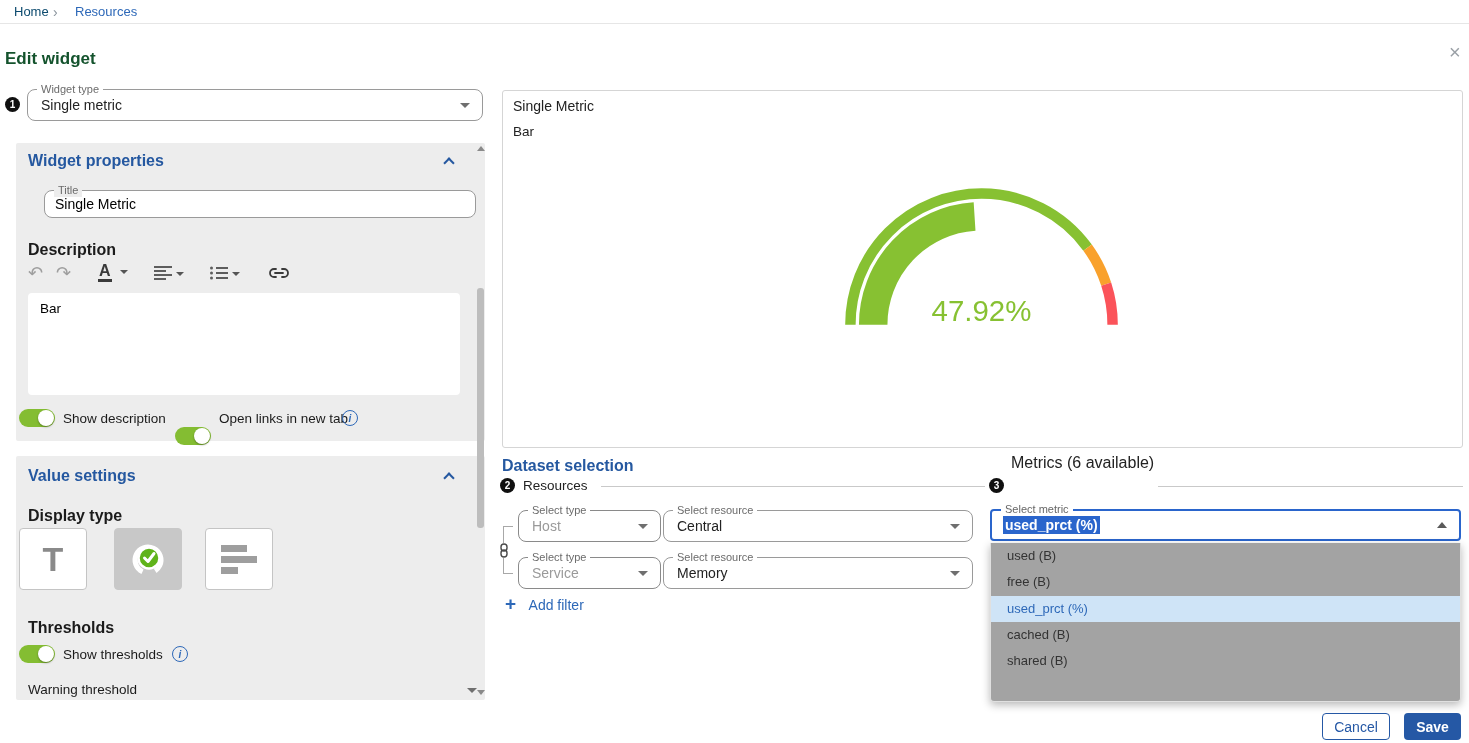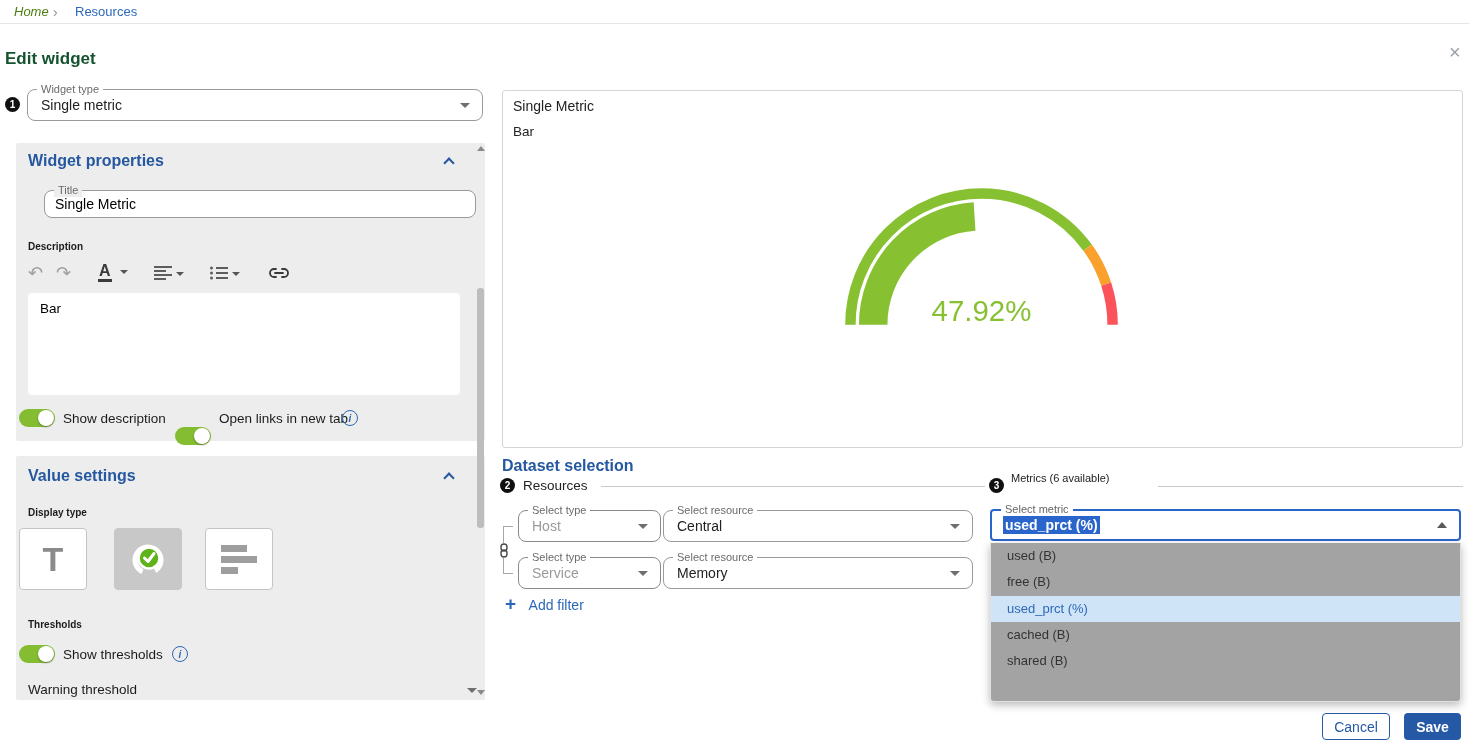--- a/index.html
+++ b/index.html
@@ -4,21 +4,21 @@
 <style>
   * { margin:0; padding:0; box-sizing:border-box; }
   html,body { width:1469px; height:743px; background:#fff;
     font-family:"Liberation Sans","DejaVu Sans",sans-serif; color:#222; overflow:hidden; }
   .abs { position:absolute; }
   #app { position:relative; width:1469px; height:743px; background:#fff; }
 
   
   #crumbbar { left:0; top:0; width:1469px; height:24px; border-bottom:1px solid #e6e6e6; }
   .crumb { font-size:13px; line-height:24px; }
-  .crumb-home { color:#4d7c0f;font-style:italic; }
+  .crumb-home { color:#0c4a6e; }
   .crumb-sep { color:#8a949d; font-size:14px; }
   .crumb-cur { color:#2d68b8; }
 
   
   .page-title { color:#14532d; font-size:17px; font-weight:bold; }
   .close-x { color:#9aa0a6; font-size:20px; line-height:16px; cursor:pointer; }
 
   
   .step-badge { width:15px; height:15px; border-radius:50%; background:#101010; color:#fff;
     font-size:10px; font-weight:bold; display:flex; align-items:center; justify-content:center; }
@@ -34,21 +34,21 @@
   .caret-down { position:absolute; right:12px; top:50%; margin-top:-2px; width:0; height:0;
     border-left:5px solid transparent; border-right:5px solid transparent; border-top:5px solid #6f6f6f; }
   .caret-up { position:absolute; right:12px; top:50%; margin-top:-3px; width:0; height:0;
     border-left:5px solid transparent; border-right:5px solid transparent; border-bottom:6px solid #5a5a5a; }
 
   
   .gray-panel { background:#ededed; border-radius:2px; }
   .sec-head { color:#2558a0; font-size:16px; font-weight:bold; }
   .chev-up { display:inline-block; width:8px; height:8px; border-left:2px solid #2558a0;
     border-top:2px solid #2558a0; transform:rotate(45deg); }
-  .sub-head { font-size:10px; font-weight:bold; color:#1b1b1b; }
+  .sub-head { font-size:16px; font-weight:bold; color:#1b1b1b; }
 
   
   .toggle { width:36px; height:18px; border-radius:9px; background:#84bd32; position:relative; }
   .toggle::after { content:""; position:absolute; right:1px; top:1px; width:16px; height:16px;
     border-radius:50%; background:#fff; box-shadow:0 1px 2px rgba(0,0,0,.35); }
   .toggle-label { font-size:13.5px; color:#1b1b1b; }
   .info-icon { width:16px; height:16px; border:1.5px solid #2d68b8; border-radius:50%;
     color:#2d68b8; font-size:10px; font-weight:bold; font-style:italic;
     display:flex; align-items:center; justify-content:center; }
 
@@ -267,21 +267,21 @@
     <span class="fval">Memory</span>
     <span class="caret-down"></span>
   </div>
 
   <div class="abs" style="left:505px; top:596px;">
     <span class="plus">+</span>
     <span class="link-blue" style="margin-left:8px;">Add filter</span>
   </div>
 
   <div class="abs step-badge" style="left:989px; top:478px;">3</div>
-  <span class="abs" style="left:1011px; top:472px; font-size:11px;">Metrics (6 available)</span>
+  <span class="abs" style="left:1011px; top:454px; font-size:16px;">Metrics (6 available)</span>
   <div class="abs rule" style="left:1158px; top:486px; width:305px;"></div>
 
   <div class="abs metric-box" style="left:990px; top:509px; width:471px; height:32px;">
     <span class="flabel">Select metric</span>
     <span class="abs" style="left:11px; top:50%; transform:translateY(-50%);">
       <span class="sel-highlight">used_prct (%)</span>
     </span>
     <span class="caret-up"></span>
   </div>
 

